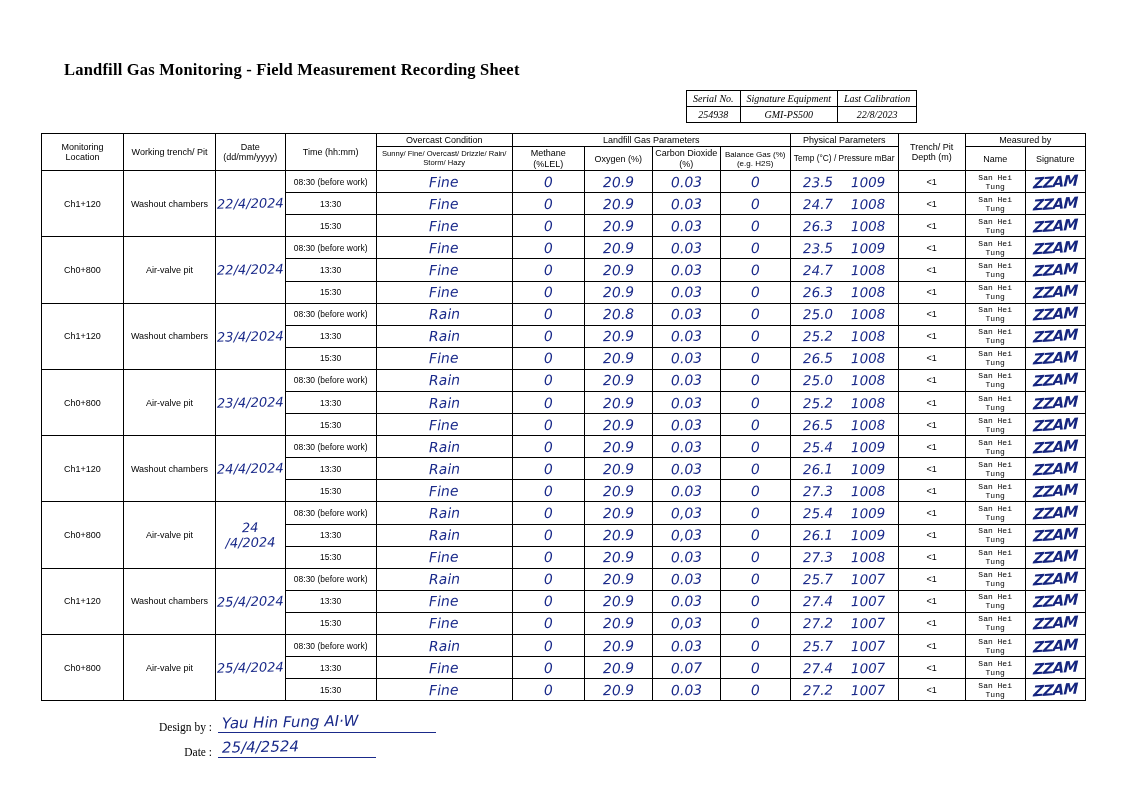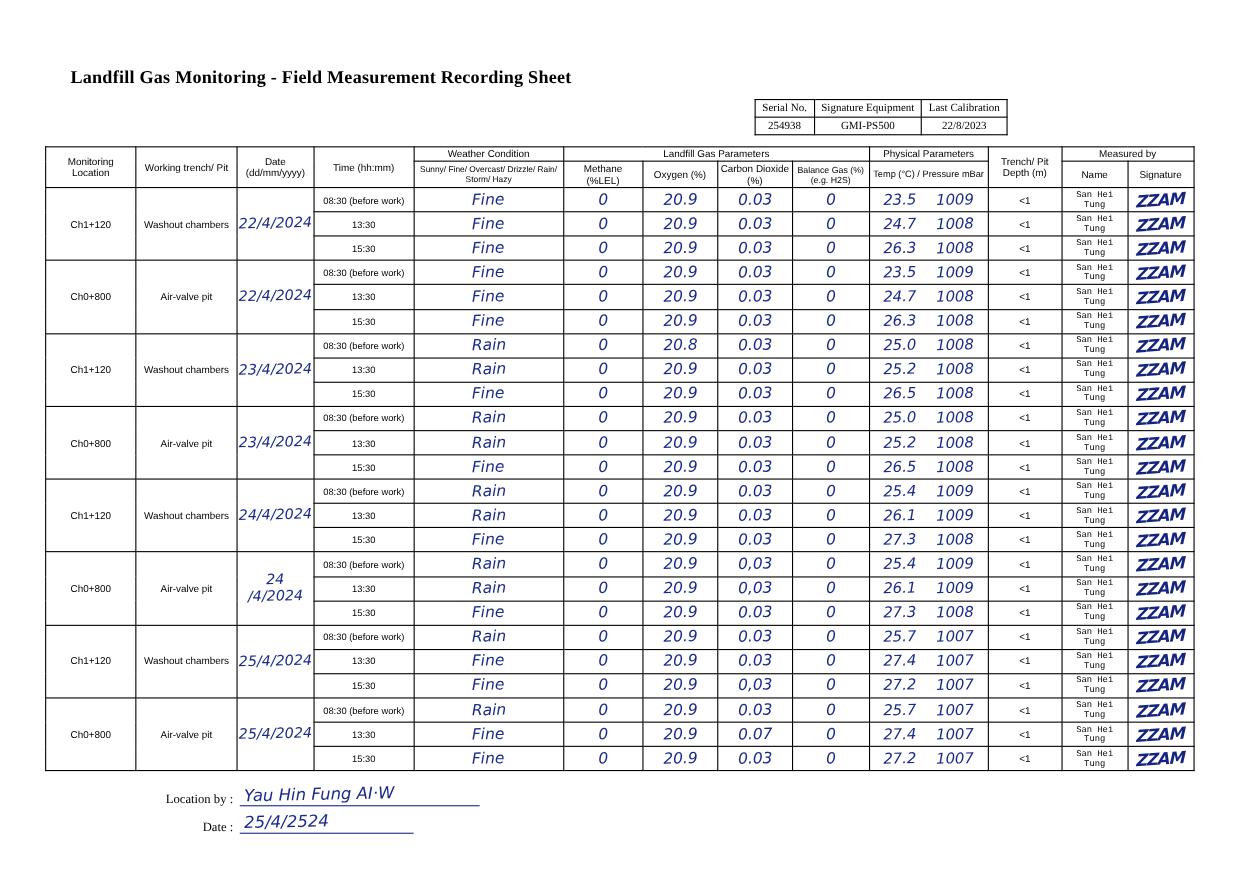--- a/index.html
+++ b/index.html
@@ -18,21 +18,21 @@
     font-family:"Liberation Serif", serif;
     letter-spacing:0.2px;
   }
   .contract-block{position:absolute;left:64px;top:88px;font-size:11.5px;}
   .cb-row{display:flex;align-items:flex-start;margin-bottom:3px;}
   .cb-label{width:130px;font-weight:bold;font-family:"Liberation Serif",serif;}
   .cb-val{font-family:"Liberation Serif",serif;}
   
   .serial-tbl{
     position:absolute;left:686px;top:90px;border-collapse:collapse;
-    font-size:10px;text-align:center;font-family:"Liberation Serif",serif;
+    font-size:10px;text-align:center;font-family:"Liberation Serif",serif;font-style:italic;
   }
   .serial-tbl td,.serial-tbl th{border:1px solid #000;padding:2px 6px;font-weight:normal;}
   .serial-tbl th{font-size:10px;}
   
   .main-tbl{
     position:absolute;left:41px;top:133px;
     border-collapse:collapse;
     font-size:9px;
     font-family:"Liberation Sans", sans-serif;
   }
@@ -103,21 +103,21 @@
         <col style="width:67px">
         <col style="width:60px">
         <col style="width:60px">
     </colgroup>
     <thead>
       <tr>
         <th rowspan="2">Monitoring Location</th>
         <th rowspan="2">Working trench/ Pit</th>
         <th rowspan="2">Date (dd/mm/yyyy)</th>
         <th rowspan="2">Time (hh:mm)</th>
-        <th class="grp-hdr">Weather Condition</th>
+        <th class="grp-hdr">Overcast Condition</th>
         <th class="grp-hdr" colspan="4">Landfill Gas Parameters</th>
         <th class="grp-hdr">Physical Parameters</th>
         <th rowspan="2">Trench/ Pit Depth (m)</th>
         <th class="grp-hdr" colspan="2">Measured by</th>
       </tr>
       <tr>
         <th style="font-size:7.6px">Sunny/ Fine/ Overcast/ Drizzle/ Rain/ Storm/ Hazy</th>
         <th>Methane (%LEL)</th>
         <th>Oxygen (%)</th>
         <th>Carbon Dioxide (%)</th>
@@ -558,21 +558,21 @@
           </td>
           <td>&lt;1</td>
           <td class="name-cell">San Hei Tung</td>
           <td><span class="sig">ZZAM</span></td>
         </tr>
       </tbody>
   </table>
 
   <div class="footer">
     <div class="f-row">
-      <div class="f-label">Location by :</div>
+      <div class="f-label">Design by :</div>
       <div class="f-val"><span class="hand">Yau Hin Fung AI·W</span></div>
     </div>
     <div class="f-row">
       <div class="f-label">Date :</div>
       <div class="f-val" style="min-width:150px"><span class="hand">25/4/2524</span></div>
     </div>
   </div>
 
 </div>
 

